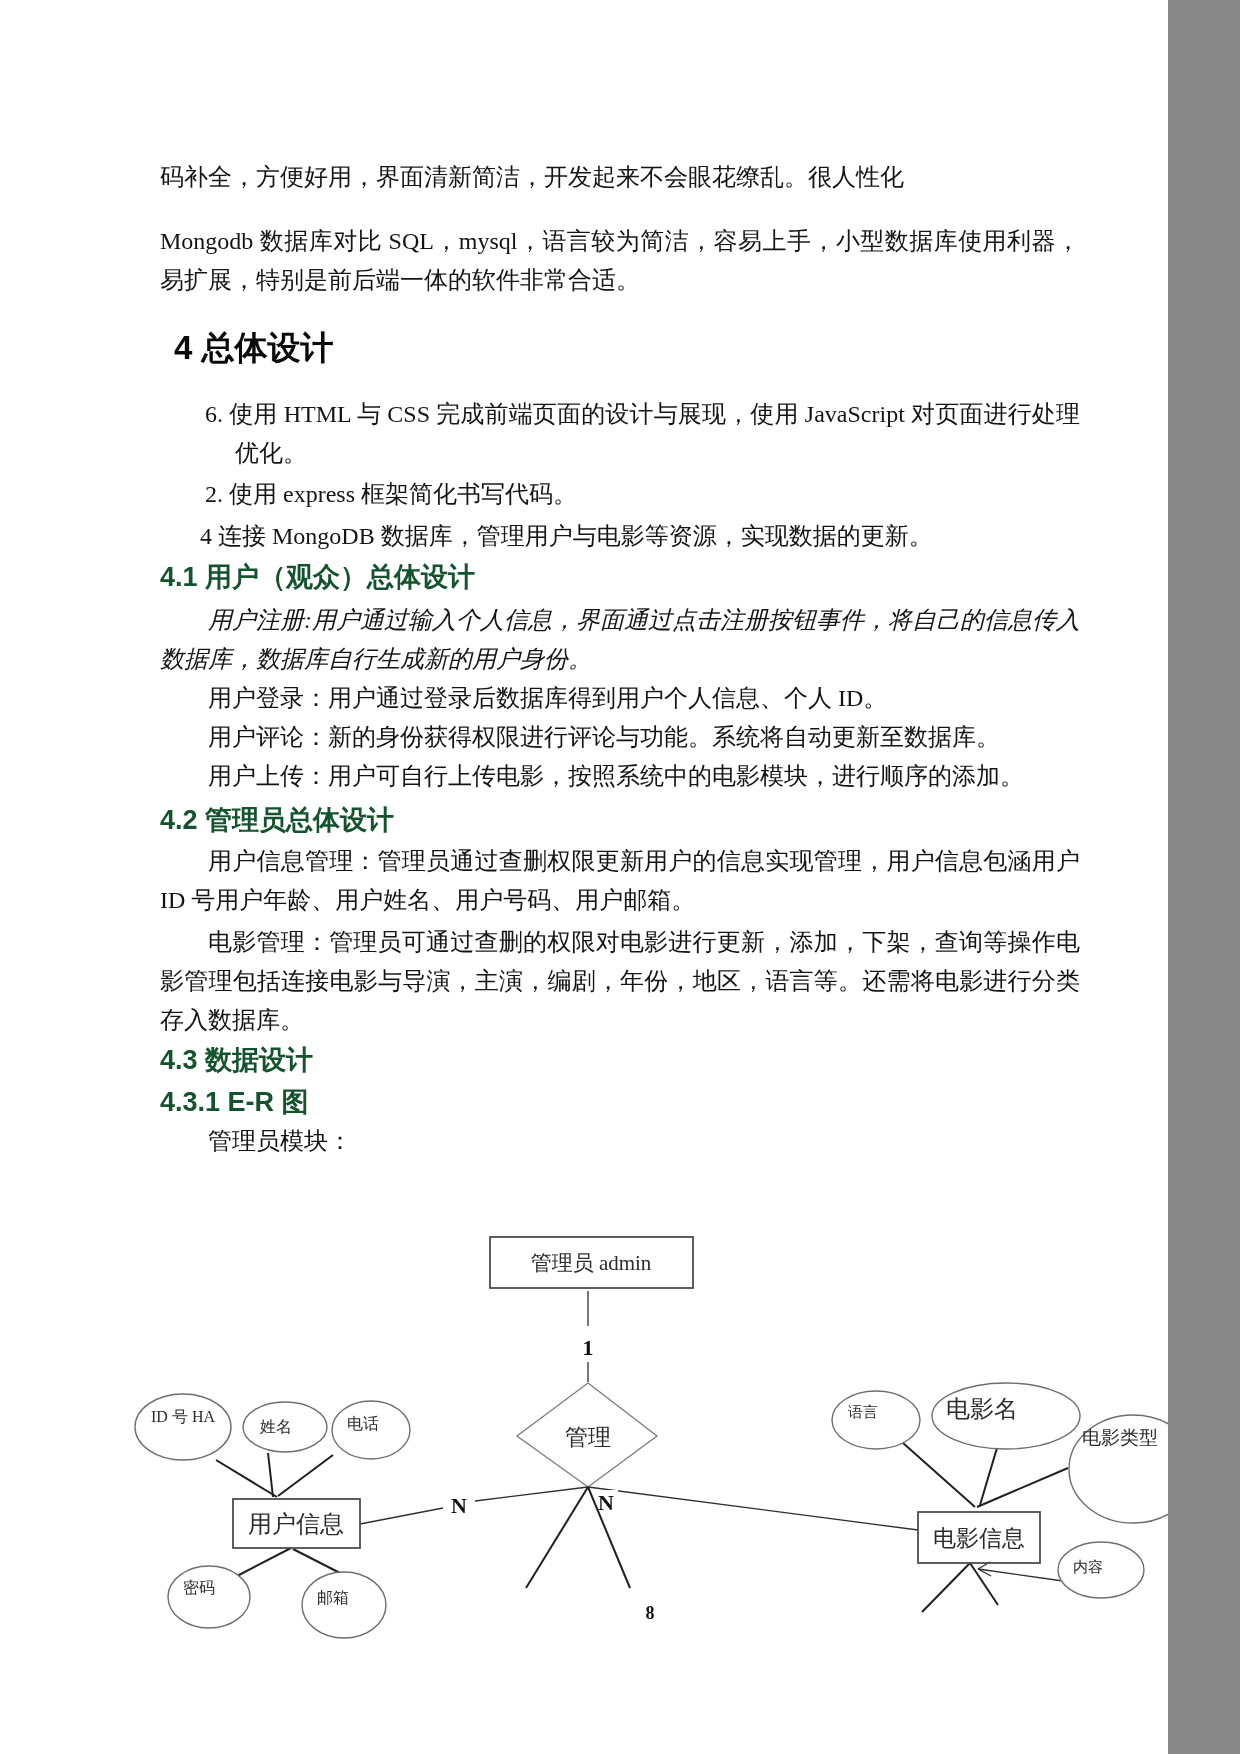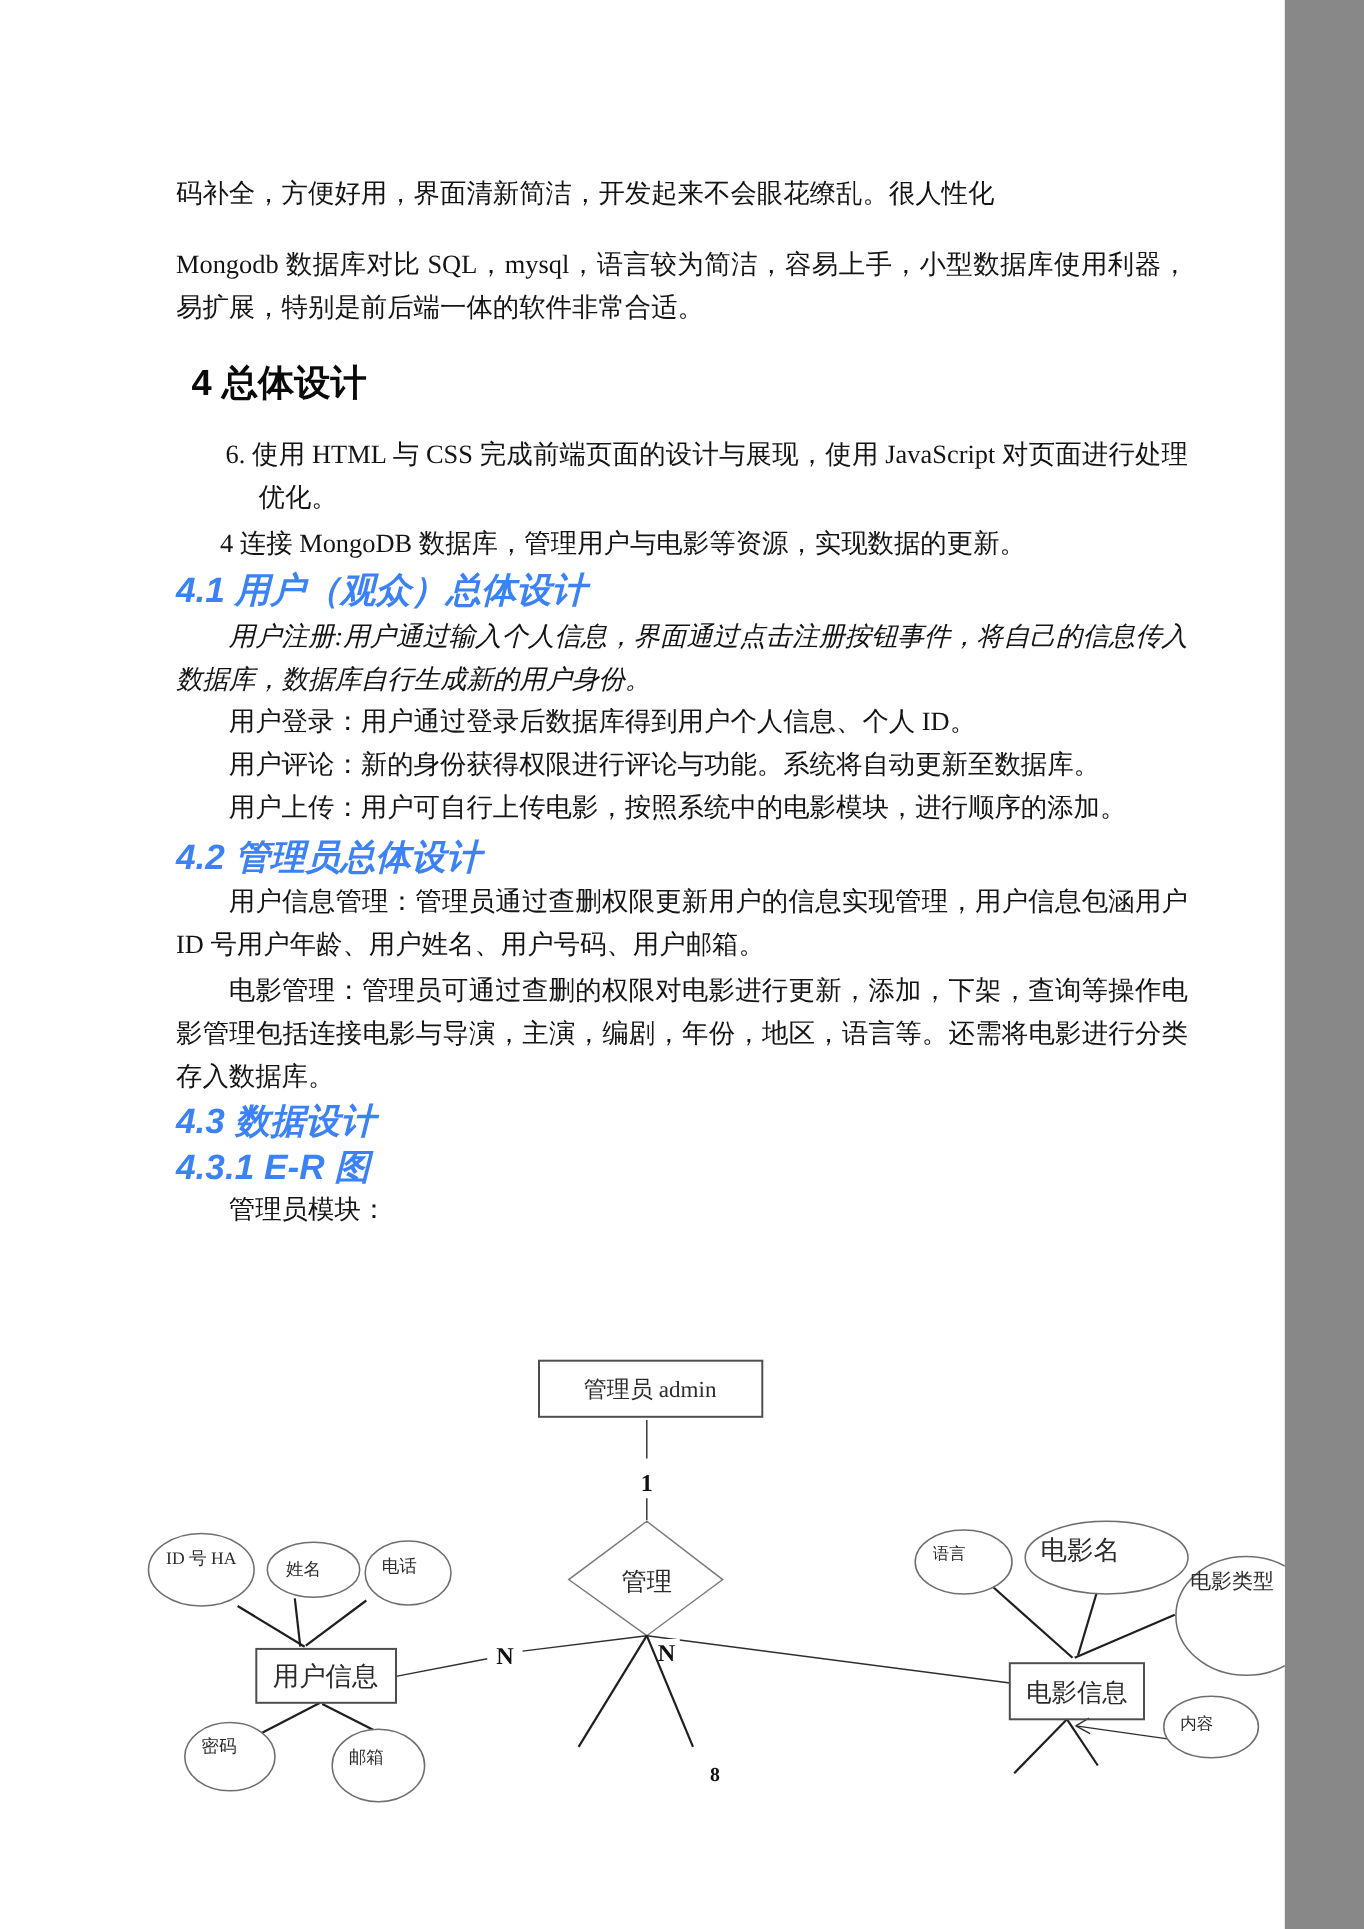--- a/index.html
+++ b/index.html
@@ -29,25 +29,24 @@
     font-family:"Liberation Sans","DejaVu Sans",sans-serif;
     font-weight:bold;
     font-size:33px;
     line-height:44px;
     margin:14px;
     color:#0a0a0a;
   }
   .h2{
     font-family:"Liberation Sans","DejaVu Sans",sans-serif;
     font-weight:bold;
-    font-size:32px;
+    font-size:27px;
     line-height:40px;
     margin:0;
-    color:#3b82f6;
-    font-style:italic;
+    color:#14532d;
   }
   .mt-p1{margin-top:158px;}
   .mt-p2{margin-top:25px;}
   .mt-h1{margin-top:26px;}
   .li-num{
     font-size:24px;line-height:39px;text-align:justify;
     padding-left:75px;text-indent:-30px;margin:0;
   }
   .li-plain{
     font-size:24px;line-height:39px;text-align:justify;
@@ -83,20 +82,21 @@
 
   <div class="text-col">
 
     <p class="body-p mt-p1">码补全，方便好用，界面清新简洁，开发起来不会眼花缭乱。很人性化</p>
 
     <p class="body-p mt-p2">Mongodb 数据库对比 SQL，mysql，语言较为简洁，容易上手，小型数据库使用利器，易扩展，特别是前后端一体的软件非常合适。</p>
 
     <h1 class="h1 mt-h1">4 总体设计</h1>
 
     <div class="li-num mt-li1">6.  使用 HTML 与 CSS 完成前端页面的设计与展现，使用 JavaScript 对页面进行处理优化。</div>
+    <div class="li-num mt-li2">2.  使用 express 框架简化书写代码。</div>
     <div class="li-plain mt-li4">4 连接 MongoDB 数据库，管理用户与电影等资源，实现数据的更新。</div>
 
     <h2 class="h2 mt-h41">4.1 用户（观众）总体设计</h2>
 
     <p class="body-p indent mt-reg">用户注册:用户通过输入个人信息，界面通过点击注册按钮事件，将自己的信息传入数据库，数据库自行生成新的用户身份。</p>
     <p class="body-p indent">用户登录：用户通过登录后数据库得到用户个人信息、个人 ID。</p>
     <p class="body-p indent">用户评论：新的身份获得权限进行评论与功能。系统将自动更新至数据库。</p>
     <p class="body-p indent">用户上传：用户可自行上传电影，按照系统中的电影模块，进行顺序的添加。</p>
 
     <h2 class="h2 mt-h42">4.2 管理员总体设计</h2>

